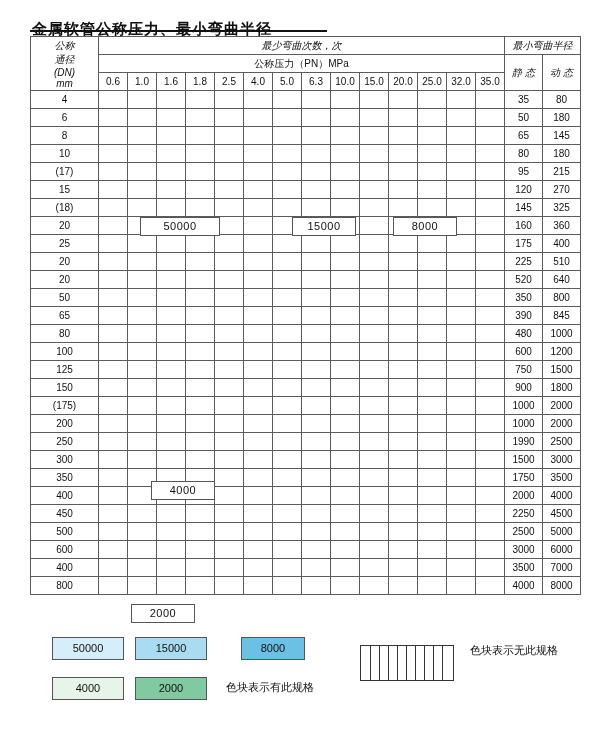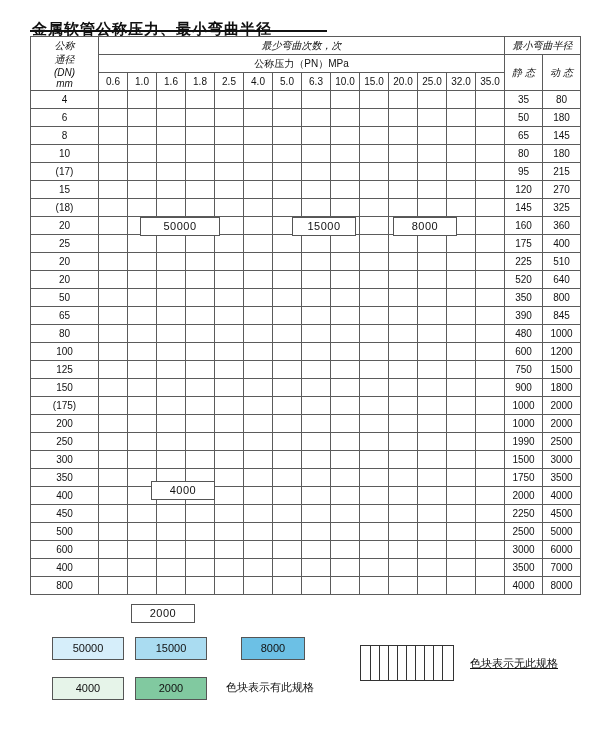--- a/index.html
+++ b/index.html
@@ -697,16 +697,16 @@
         <i style="left: 9px;"></i>
         <i style="left: 18px;"></i>
         <i style="left: 27px;"></i>
         <i style="left: 36px;"></i>
         <i style="left: 45px;"></i>
         <i style="left: 54px;"></i>
         <i style="left: 63px;"></i>
         <i style="left: 72px;"></i>
         <i style="left: 81px;"></i>
       </div>
-    <div class="lg-text" style="left:440px;top:16px;text-decoration:underline;">色块表示无此规格</div>
+    <div class="lg-text" style="left:440px;top:3px;">色块表示无此规格</div>
   </div>
 
 </div>
 
 </body></html>

